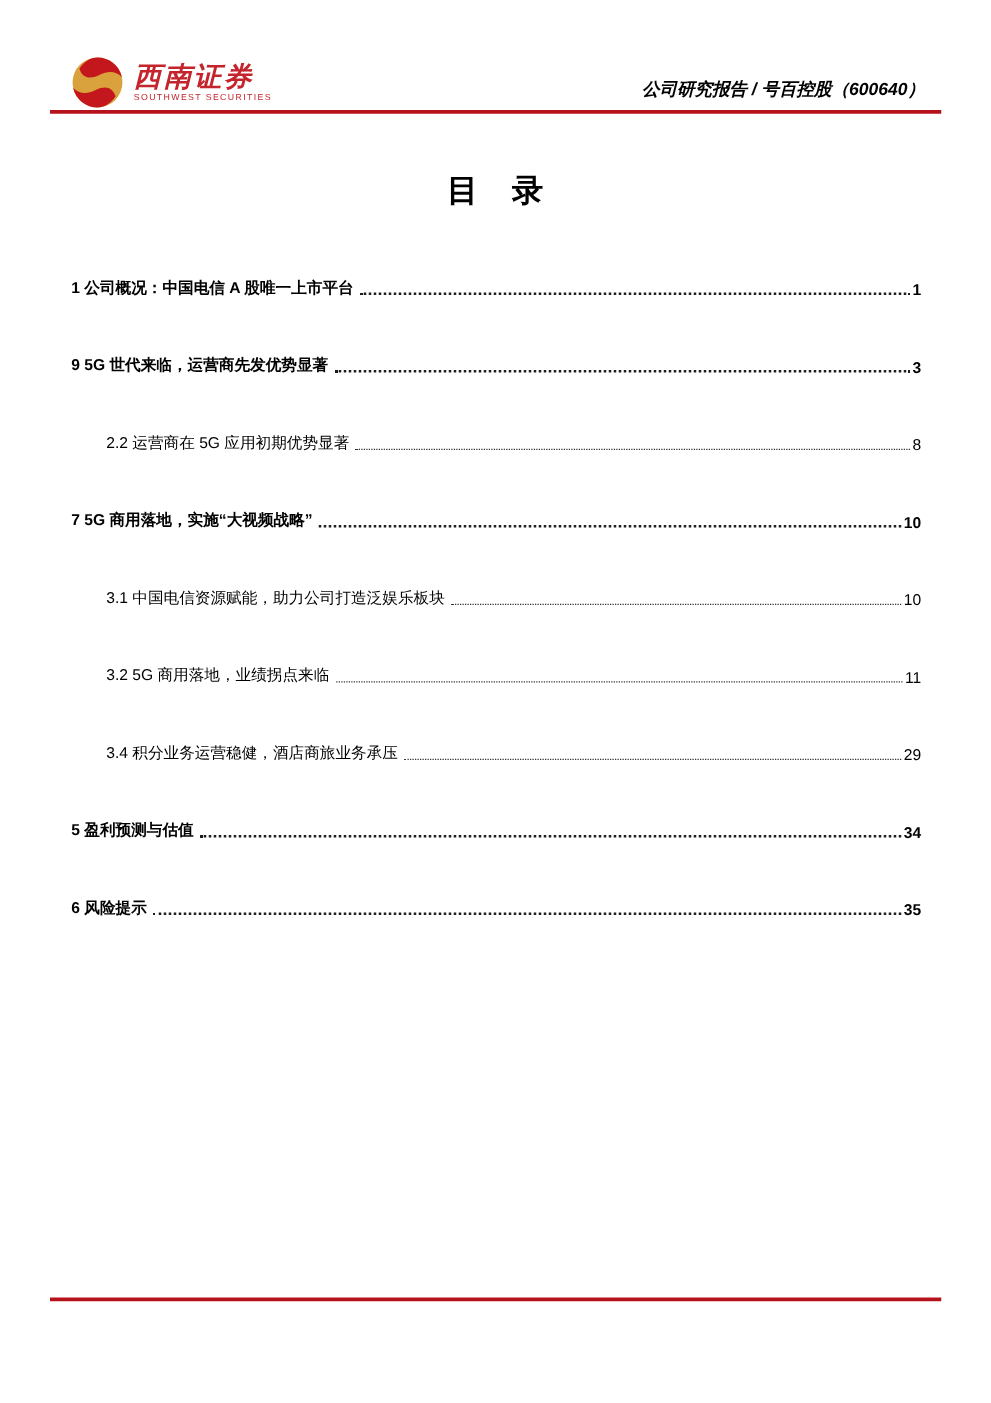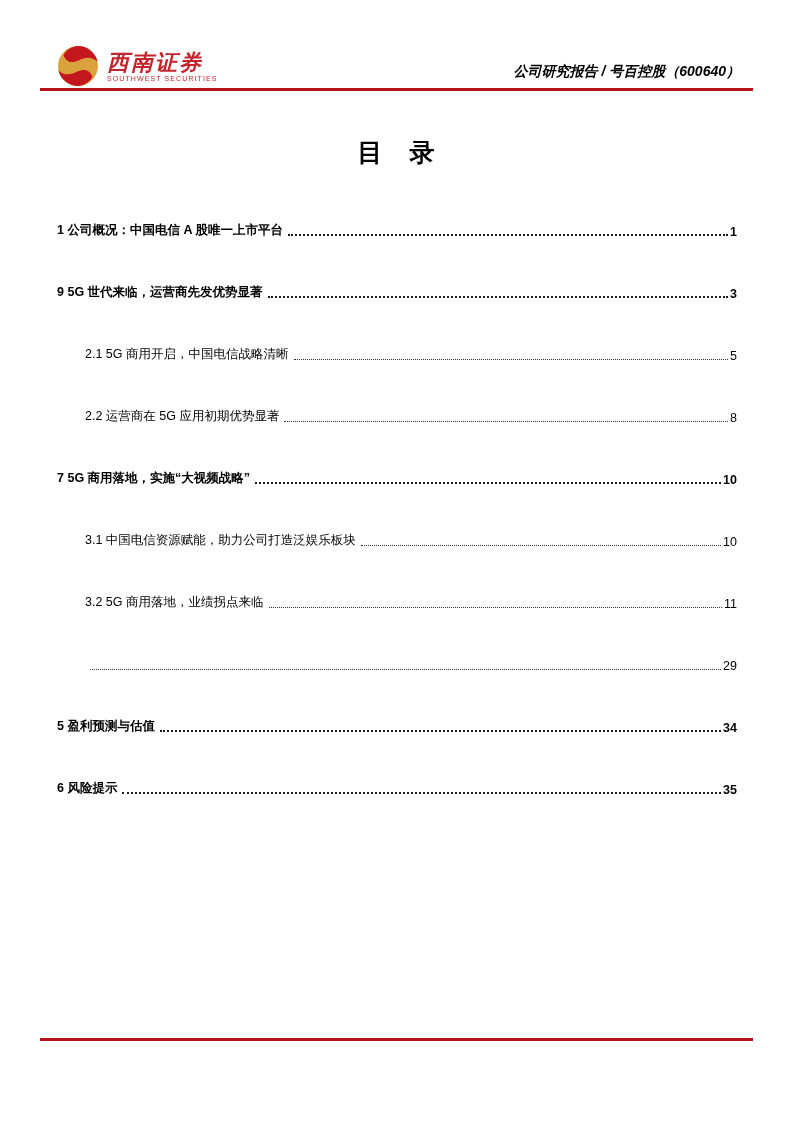--- a/index.html
+++ b/index.html
@@ -136,25 +136,20 @@
         <span class="toc-leader"></span>
         <span class="toc-page">1</span>
       </div>
 
       <div class="toc-row level-1">
         <span class="toc-label">9 5G 世代来临，运营商先发优势显著</span>
         <span class="toc-leader"></span>
         <span class="toc-page">3</span>
       </div>
 
-      <div class="toc-row level-2">
-        <span class="toc-label">2.1 5G 商用开启，中国电信战略清晰</span>
-        <span class="toc-leader"></span>
-        <span class="toc-page">5</span>
-      </div>
 
       <div class="toc-row level-2">
         <span class="toc-label">2.2 运营商在 5G 应用初期优势显著</span>
         <span class="toc-leader"></span>
         <span class="toc-page">8</span>
       </div>
 
       <div class="toc-row level-1">
         <span class="toc-label">7 5G 商用落地，实施“大视频战略”</span>
         <span class="toc-leader"></span>
@@ -168,20 +163,21 @@
       </div>
 
       <div class="toc-row level-2">
         <span class="toc-label">3.2 5G 商用落地，业绩拐点来临</span>
         <span class="toc-leader"></span>
         <span class="toc-page">11</span>
       </div>
 
 
       <div class="toc-row level-2">
+        <span class="toc-label">3.4 积分业务运营稳健，酒店商旅业务承压</span>
         <span class="toc-leader"></span>
         <span class="toc-page">29</span>
       </div>
 
 
       <div class="toc-row level-1">
         <span class="toc-label">5 盈利预测与估值</span>
         <span class="toc-leader"></span>
         <span class="toc-page">34</span>
       </div>

